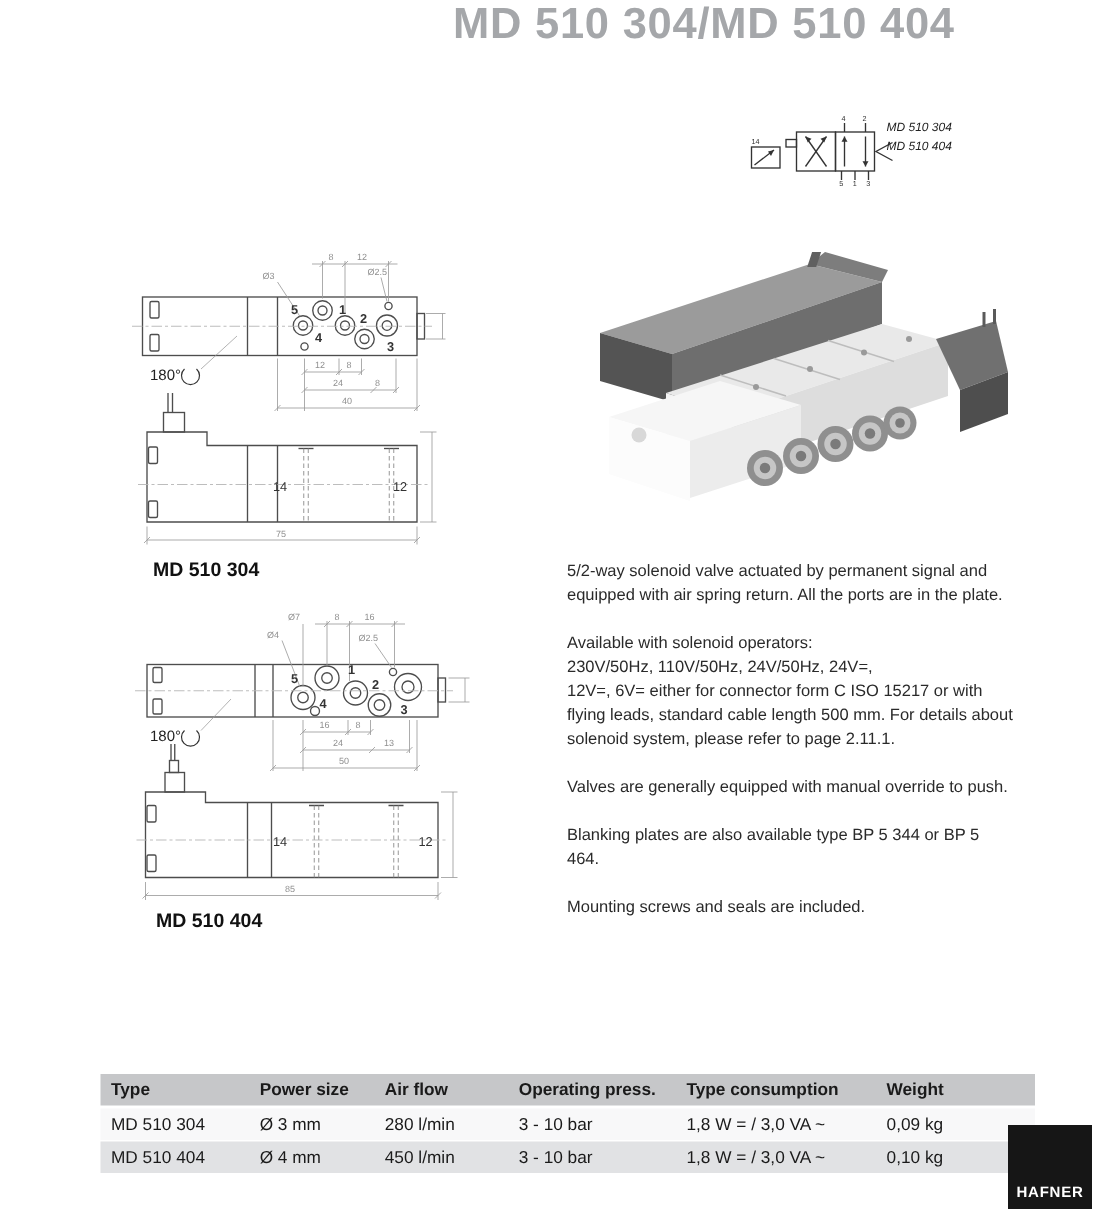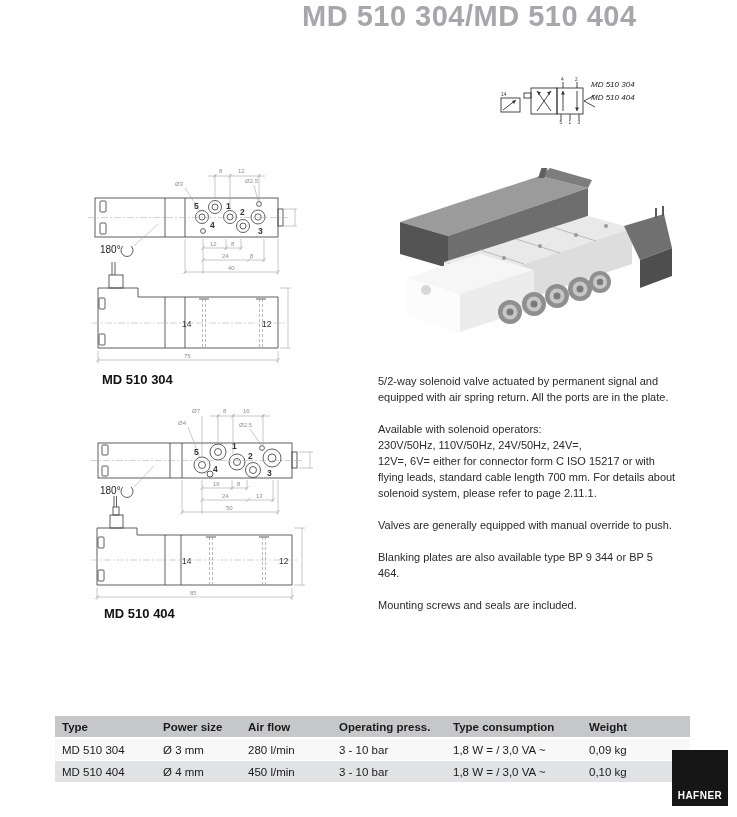--- a/index.html
+++ b/index.html
@@ -16,21 +16,21 @@
   .symbol-labels{position:absolute;left:591px;top:78px;font-size:8px;font-style:italic;color:#222;line-height:13px;white-space:nowrap;}
   .drawing1{position:absolute;left:82px;top:162px;}
   .drawing2{position:absolute;left:82px;top:398px;}
   .caption{position:absolute;font-size:13px;font-weight:bold;color:#111;white-space:nowrap;}
   .caption1{left:102px;top:372px;}
   .caption2{left:104px;top:606px;}
   .photo-svg{position:absolute;left:392px;top:160px;}
   .desc{position:absolute;left:378px;top:373px;width:298px;font-size:11px;line-height:16px;color:#2a2a2a;}
   .desc p{margin:0 0 16px 0;white-space:pre-line;}
   .spec-table{position:absolute;left:55px;top:716px;width:635px;font-size:11.5px;}
-  .t-row{display:flex;height:21px;align-items:center;}
+  .t-row{display:flex;height:21px;align-items:center;margin-left:12px;}
   .t-head{background:#c6c7c9;font-weight:bold;}
   .t-r1{background:#f8f8f9;margin-top:2px;}
   .t-r2{background:#e1e2e4;margin-top:1px;}
   .t-cell{box-sizing:border-box;padding-left:7px;white-space:nowrap;overflow:hidden;}
   .c0{width:101px;}.c1{width:85px;}.c2{width:91px;}.c3{width:114px;}.c4{width:136px;}.c5{width:108px;}
   .logo{
     position:absolute;left:672px;top:750px;width:56px;height:56px;background:#161616;
   }
   .logo span{
     position:absolute;bottom:5px;left:0;width:100%;text-align:center;
@@ -339,23 +339,23 @@
       <circle cx="208" cy="122" r="11" fill="#8f8f8f"></circle>
         <circle cx="208" cy="122" r="7" fill="#c6c6c6"></circle>
         <circle cx="208" cy="122" r="3.2" fill="#7a7a7a"></circle>
     </g>
   </svg>
 
   <div class="desc">
     <p>5/2-way solenoid valve actuated by permanent signal and equipped with air spring return. All the ports are in the plate.</p>
     <p>Available with solenoid operators:
 230V/50Hz, 110V/50Hz, 24V/50Hz, 24V=,
-12V=, 6V= either for connector form C ISO 15217 or with flying leads, standard cable length 700 mm. For details about solenoid system, please refer to page 2.11.1.</p>
+12V=, 6V= either for connector form C ISO 15217 or with flying leads, standard cable length 500 mm. For details about solenoid system, please refer to page 2.11.1.</p>
     <p>Valves are generally equipped with manual override to push.</p>
-    <p>Blanking plates are also available type BP 9 344 or BP 5 464.</p>
+    <p>Blanking plates are also available type BP 5 344 or BP 5 464.</p>
     <p>Mounting screws and seals are included.</p>
   </div>
 
   <div class="spec-table">
     <div class="t-row t-head">
       <div class="t-cell c0">Type</div>
       <div class="t-cell c1">Power size</div>
       <div class="t-cell c2">Air flow</div>
       <div class="t-cell c3">Operating press.</div>
       <div class="t-cell c4">Type consumption</div>

